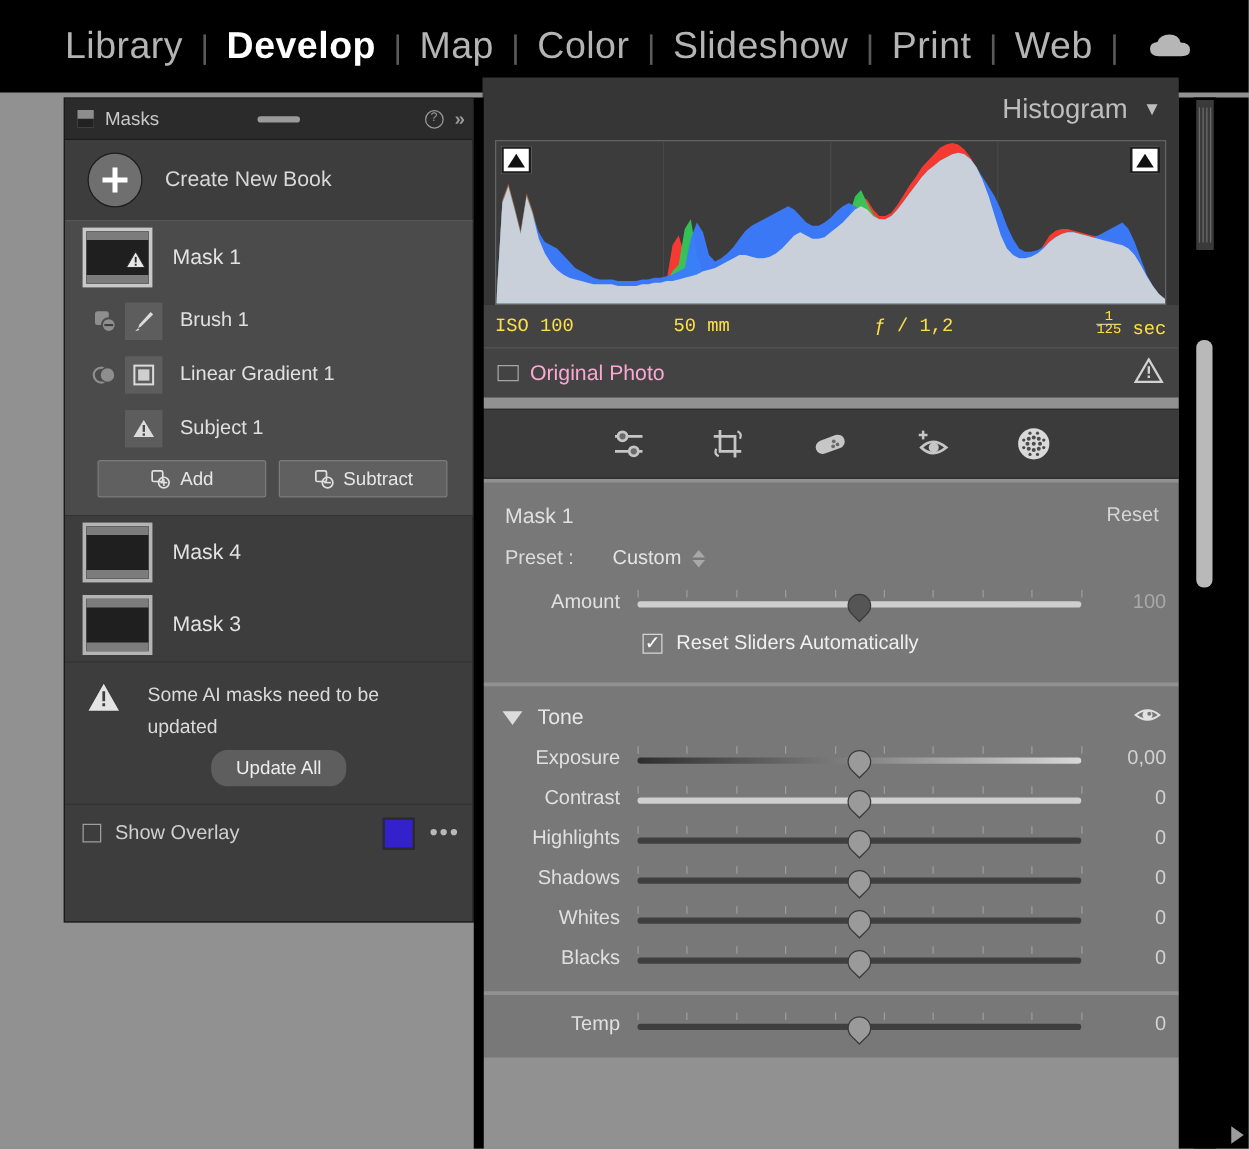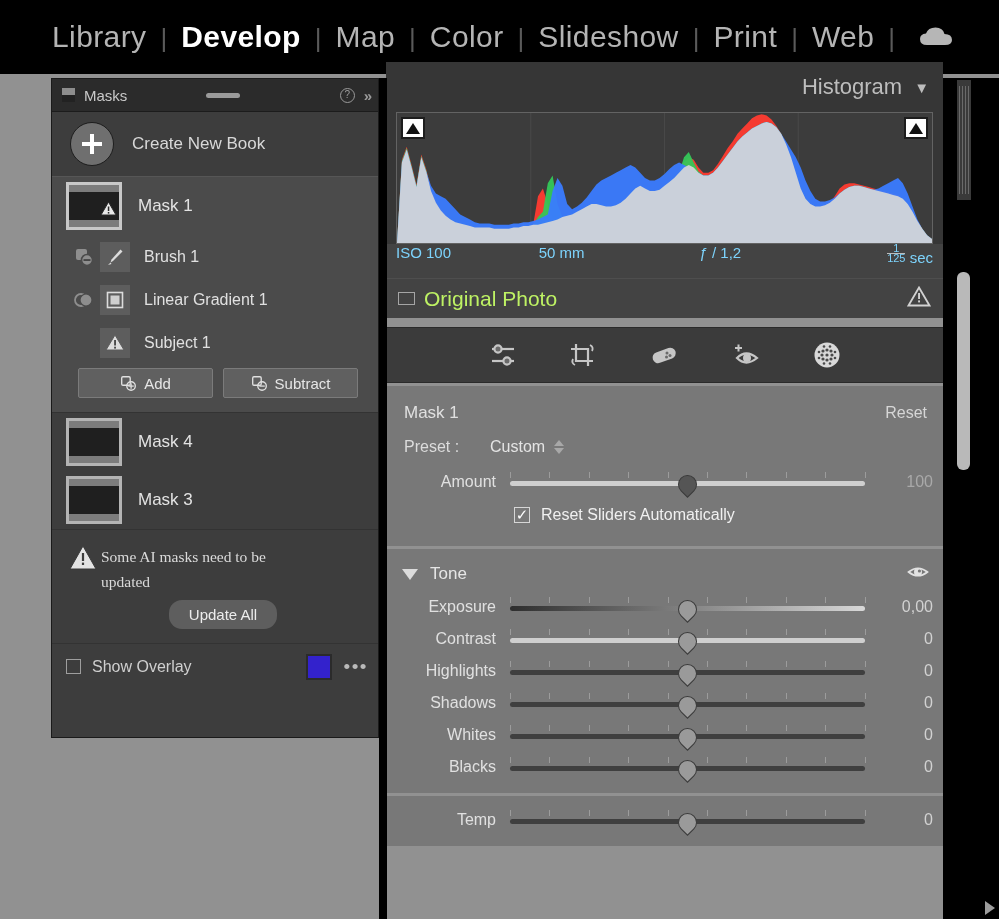--- a/index.html
+++ b/index.html
@@ -80,21 +80,21 @@
   .sub-label { color: #e0e0e0; font-size: 16px; margin-left: 14px; }
   .sub-indent { padding-left: 48px; }
 
   .addsub-row { display: flex; gap: 10px; padding: 4px 20px 14px 26px; }
   .as-btn {
     flex: 1; height: 30px; background: #606060; border: 1px solid #7b7b7b;
     border-radius: 2px; color: #e6e6e6; font-size: 15px;
     display: flex; align-items: center; justify-content: center; gap: 7px; cursor: pointer;
   }
 
-  .warn-block { border-top: 1px solid #333; padding: 14px 16px 6px 16px; display: flex; gap: 3px; font-family: Liberation Serif, serif; }
+  .warn-block { border-top: 1px solid #333; padding: 14px 16px 6px 16px; display: flex; gap: 20px; }
   .warn-text { color: #dadada; font-size: 15.5px; line-height: 25px; max-width: 215px; }
   .update-row { display: flex; justify-content: center; padding-bottom: 14px; margin-left: 16px; }
   .update-btn {
     background: #5e5e5e; color: #ececec; font-size: 15px; border-radius: 13px;
     padding: 6px 20px; cursor: pointer;
   }
 
   .overlay-row {
     border-top: 1px solid #333; height: 46px; display: flex; align-items: center;
     padding: 0 14px; position: relative;
@@ -118,37 +118,37 @@
   .clip-tri {
     position: absolute; top: 4px; width: 24px; height: 22px; background: #fff;
     border: 2px solid #1d1d1d; display: flex; align-items: center; justify-content: center;
     z-index: 5; cursor: pointer;
   }
   .clip-tri.left { left: 4px; }
   .clip-tri.right { right: 4px; }
   .tri-glyph { width:0;height:0;border-left:7px solid transparent;border-right:7px solid transparent;border-bottom:11px solid #111; }
 
   .exif-row {
-    background: #434343; height: 34px; display: flex; 
-    color: #7dd3fc; font-size: 15px; padding: 0 10px;
+    background: #434343; height: 34px; display: flex; align-items: center;
+    color: #fde047; font-size: 15px; padding: 0 10px; font-family: Liberation Mono, monospace;
   }
   .exif-row > div { flex: 1; }
   .exif-row > div:nth-child(2) { text-align: left; padding-left: 26px; }
   .exif-row > div:nth-child(3) { text-align: left; padding-left: 44px; }
   .exif-row > div:nth-child(4) { text-align: right; }
   .frac { display:inline-block; font-size:11px; text-align:center; line-height:9px; vertical-align: 1px;}
   .frac .num { display:block; }
   .frac .den { display:block; border-top:1px solid #bcbcbc; }
 
   .orig-row {
     background: #434343; height: 40px; display: flex; align-items: center;
     padding: 0 12px; position: relative; border-top: 1px solid #4e4e4e;
   }
   .rect-icon { width: 17px; height: 13px; border: 1.6px solid #a5a5a5; flex:none; }
-  .orig-label { color: #bef264; font-size: 21px; margin-left: 9px; }
+  .orig-label { color: #f9a8d4; font-size: 17px; margin-left: 9px; }
   .orig-warn { position: absolute; right: 12px; }
 
   .toolstrip {
     margin-top: 9px; background: #3b3b3b; height: 56px; display: flex;
     align-items: center; justify-content: center; gap: 52px;
     border-top: 1px solid #2a2a2a; border-bottom: 1px solid #2a2a2a;
   }
   .tool-ic { cursor: pointer; display:flex; align-items:center; justify-content:center; }
 
   .mask1-panel { margin-top: 3px; background: #787878; padding: 12px 0 14px 0; }

